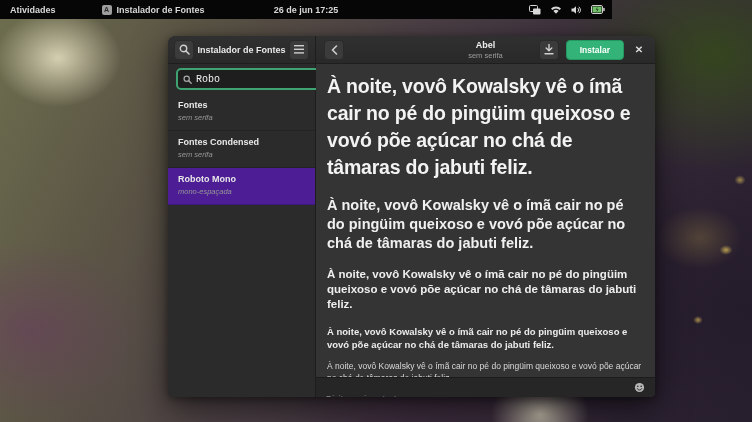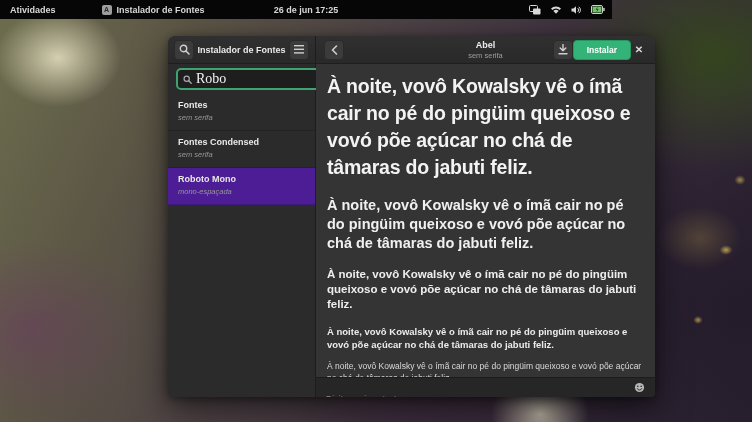--- a/index.html
+++ b/index.html
@@ -46,34 +46,34 @@
   .hb-left { padding:0 6px; }
   .hb-title { flex:1; text-align:center; font-size:9px; font-weight:bold; color:#e9e9e9; }
   .hbtn { width:20px; height:20px; border-radius:4px; background:#3b3b3b; border:1px solid #2a2a2a;
           display:flex; align-items:center; justify-content:center; cursor:default; }
 
   
   .search-row { height:30px; flex:0 0 30px; display:flex; align-items:center; padding:0 8px; background:#2b2b2c; }
   .search-entry { flex:1; height:22px; background:#1e1e1e; border:2px solid #3fa371; border-radius:5px;
                   display:flex; align-items:center; padding:0 5px; gap:4px; }
   .search-entry input { flex:1; min-width:0; background:transparent; border:none; outline:none;
-                        color:#f2f2f2; font-size:14px; font-family:Liberation Serif, serif; caret-color:#fff; }
+                        color:#f2f2f2; font-size:10px; font-family:Liberation Mono, monospace; caret-color:#fff; }
 
   .font-list { flex:1; overflow:hidden; }
   .font-row { height:37px; padding:6px 0 0 10px; border-bottom:1px solid rgba(0,0,0,.18); }
   .font-row.selected { background:#4c1d95; }
   .font-name { font-size:9px; font-weight:bold; color:#e8e8e8; }
   .font-style { font-size:7.5px; font-style:italic; color:#979797; margin-top:3px; }
 
   
   .hb-right { padding:0 8px; }
   .hb-center { position:absolute; left:50%; transform:translateX(-50%); text-align:center; }
   .hb-center .t { font-size:9px; font-weight:bold; color:#ededed; }
   .hb-center .s { font-size:7.5px; color:#9d9d9d; margin-top:1px; }
-  .hb-actions { margin-left:auto; display:flex; align-items:center; }
+  .hb-actions { margin-left:auto; display:flex; align-items:center; gap:7px; }
   .install-btn { height:20px; padding:0 13px; background:#33b377; border:1px solid #249861; border-radius:4px;
                  color:#ffffff; font-size:8.5px; font-weight:bold; display:flex; align-items:center; }
   .close-btn { width:16px; height:20px; display:flex; align-items:center; justify-content:center;
                color:#dcdcdc; font-size:10px; font-weight:bold; }
 
   
   .preview { flex:1; padding:8px 12px 0 11px; overflow:hidden; color:#f0f0f0; }
   .preview p { margin:0; }
   .p1 { font-size:19.5px; line-height:27px; font-weight:bold; letter-spacing:-.2px; color:#f3f3f3; margin:1px 0 15px 0 !important; }
   .p2 { font-size:14.5px; line-height:19px; font-weight:bold; color:#f0f0f0; margin-bottom:14px !important; }

